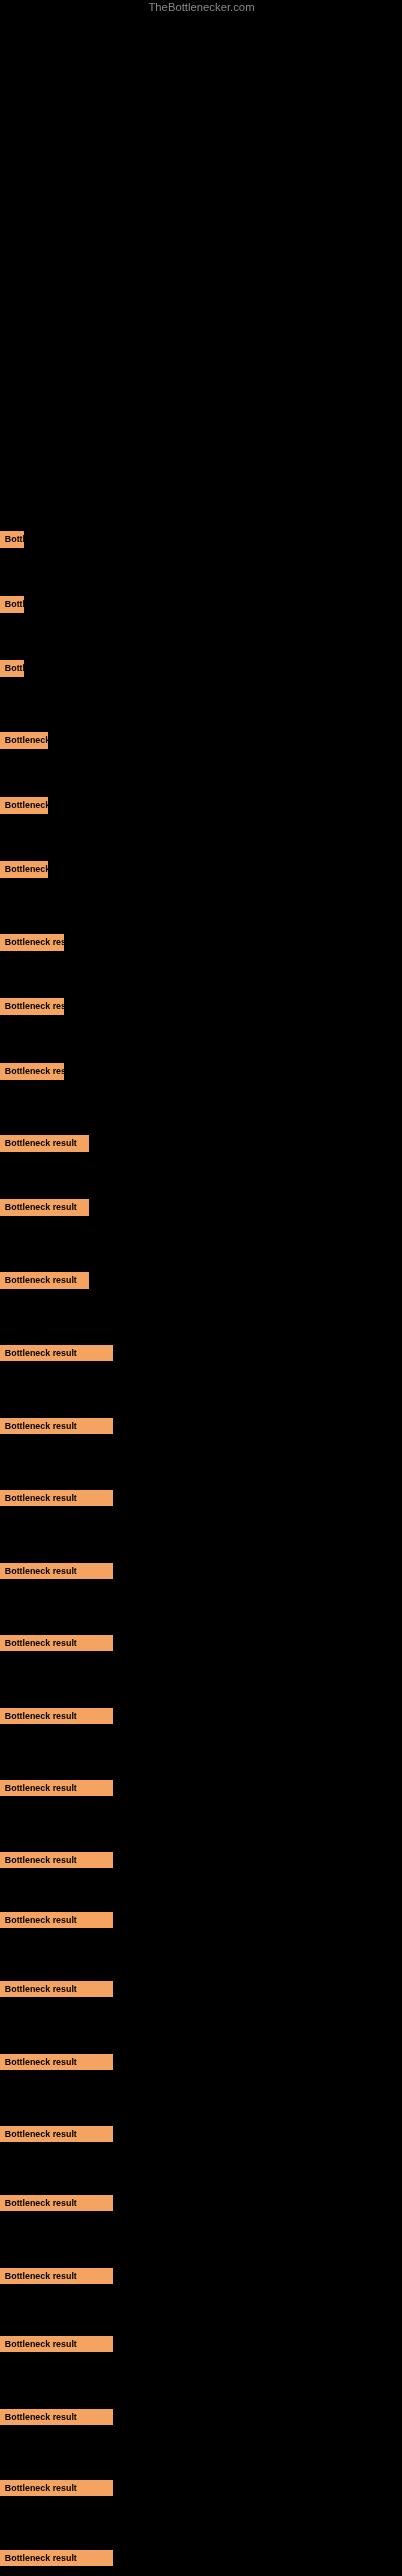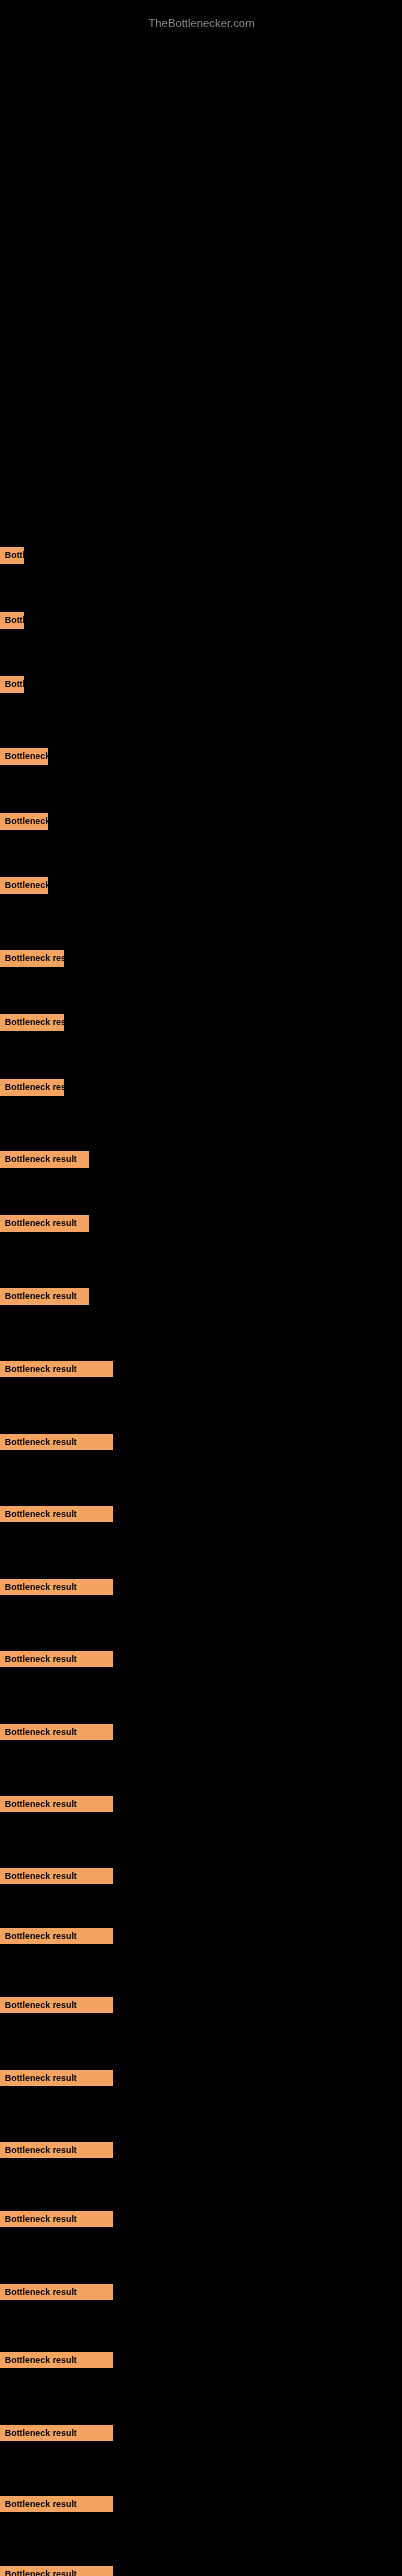--- a/index.html
+++ b/index.html
@@ -11,21 +11,21 @@
       background-color: #000000;
       width: 403px;
       min-height: 2576px;
       font-family: Arial, sans-serif;
       position: relative;
     }
     .site-title {
       color: #888888;
       font-size: 11.3px;
       text-align: center;
-      padding-top: 17px;
+      padding-top: 1px;
       padding-bottom: 3.2px;
     }
     .bottleneck-label {
       background-color: #f4a460;
       color: #000000;
       font-size: 8.9px;
       font-weight: bold;
       padding: 3.2px 4.8px;
       display: inline-block;
       white-space: nowrap;

